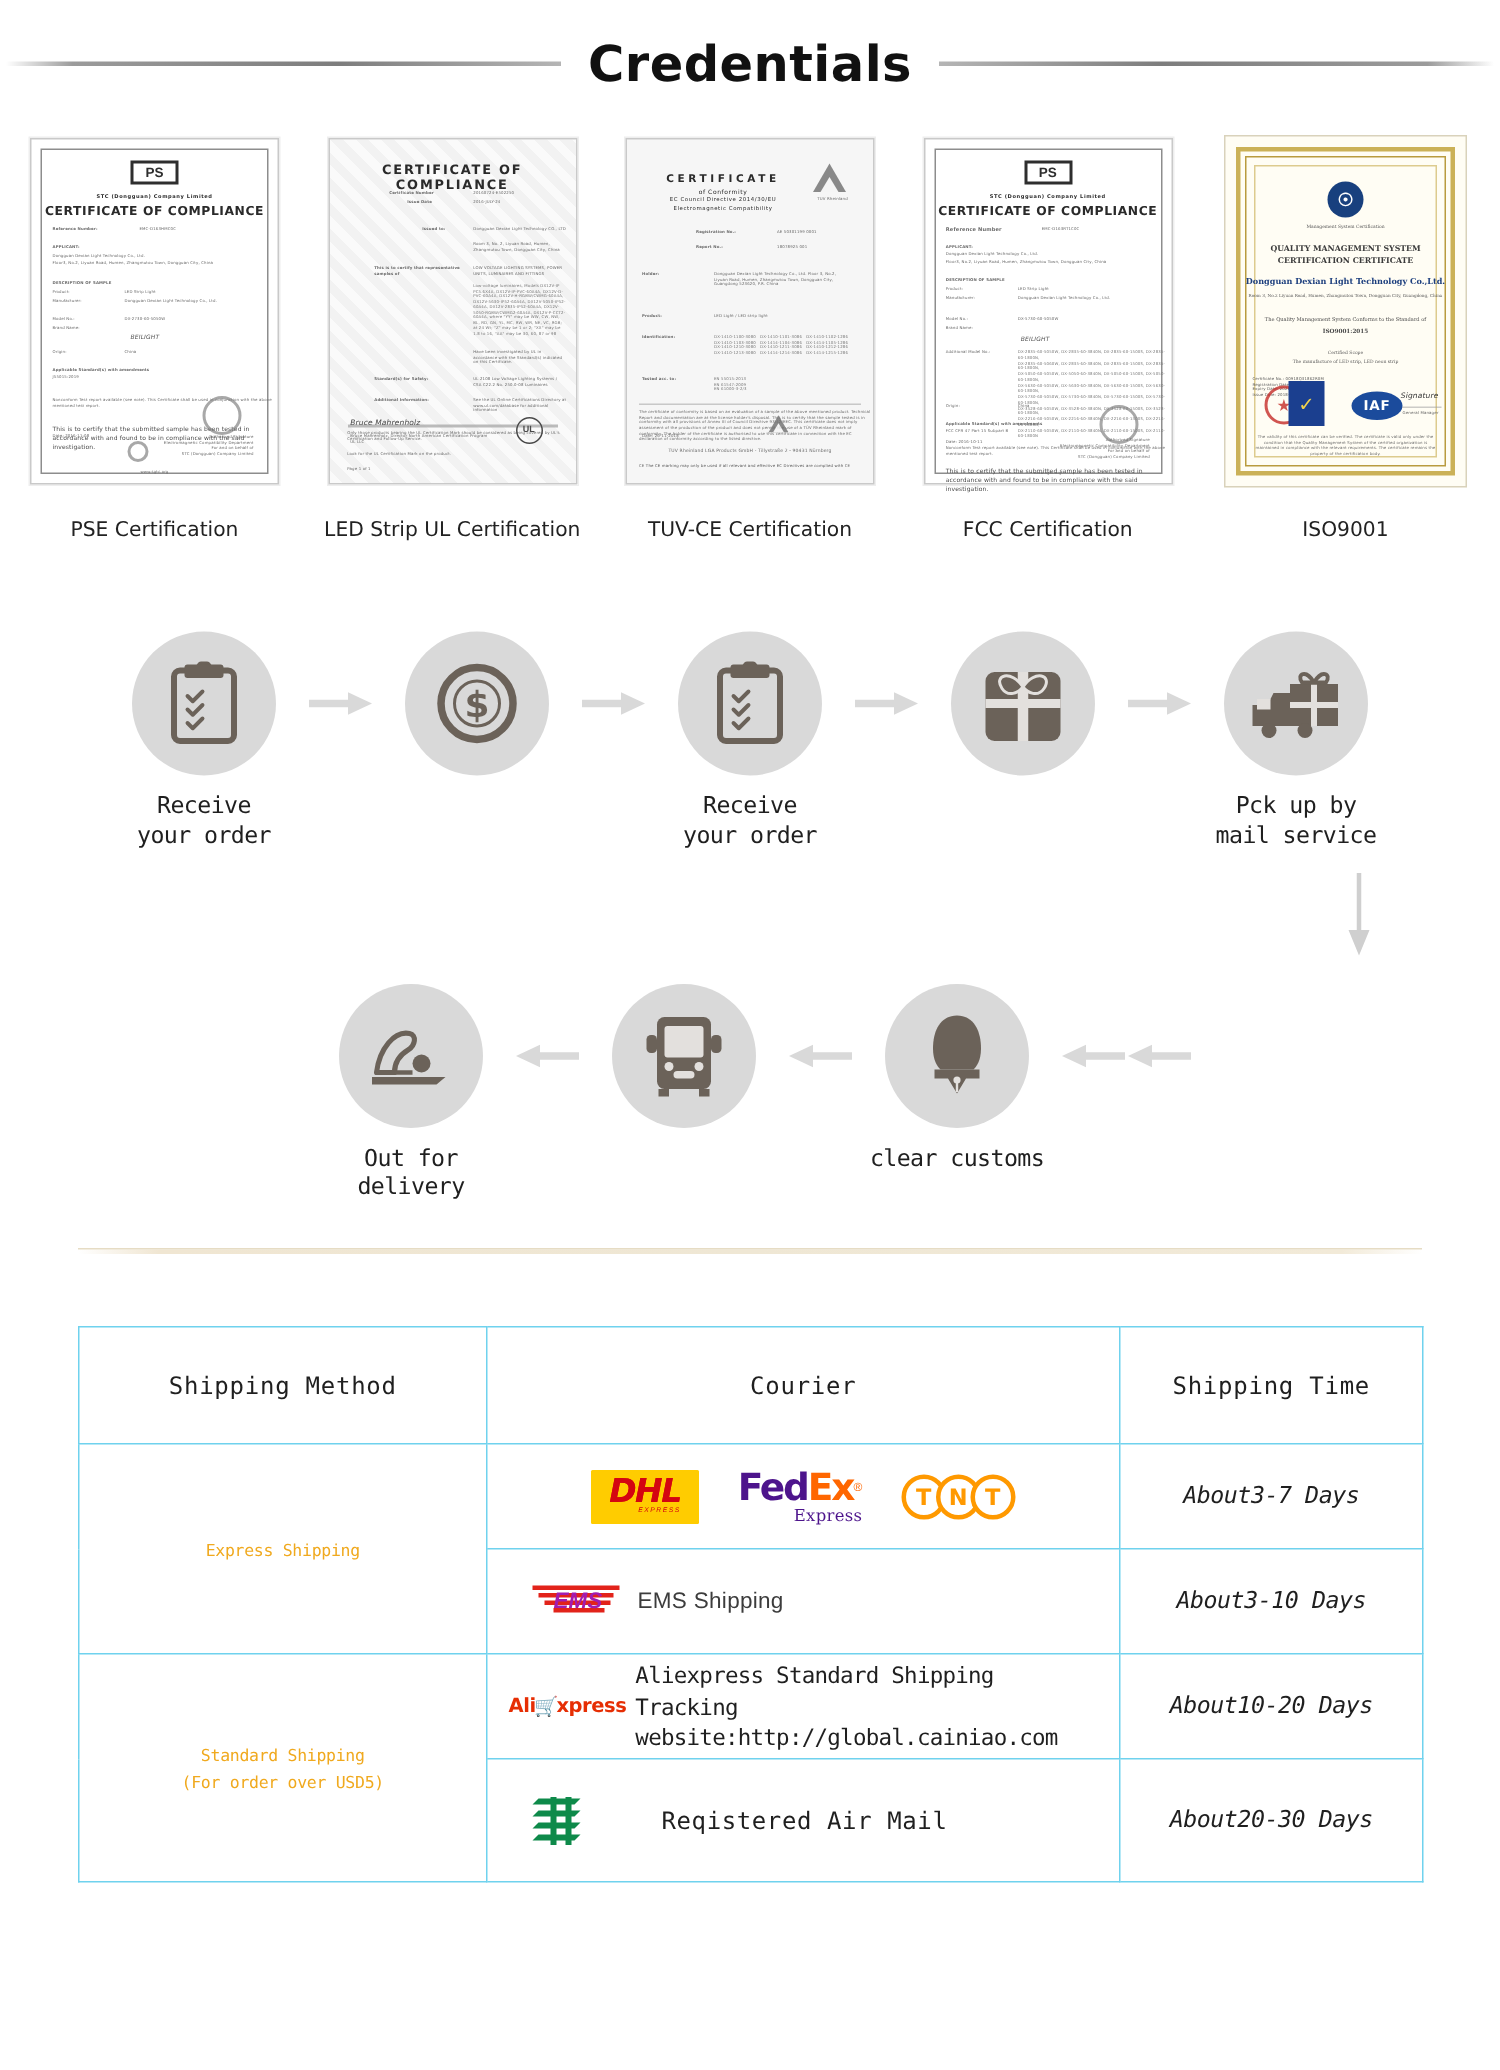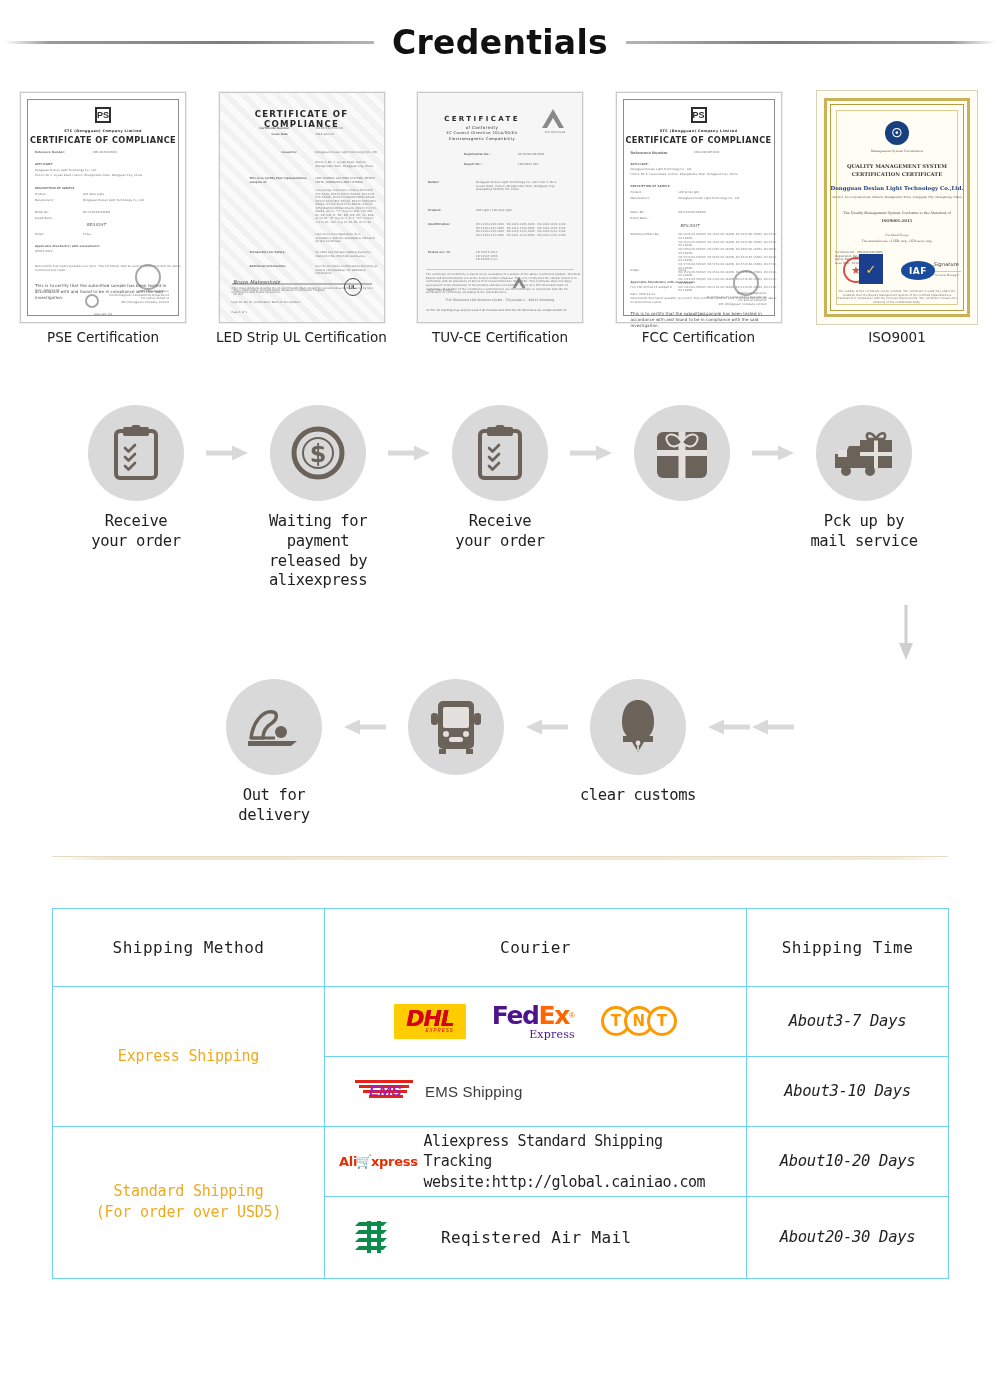--- a/index.html
+++ b/index.html
@@ -45,21 +45,21 @@
   .cert{
     width:182px;
     display:flex; flex-direction:column; align-items:center;
   }
   .cert-thumb{
     width:182px; height:243px;
     background:#fff;
     position:relative; overflow:hidden;
   }
   .cert-caption{
-    font-size:13.5px; color:#222;
+    margin-top:16px; font-size:13.5px; color:#222;
     font-family:"DejaVu Sans", sans-serif;
     white-space:nowrap;
     text-align:center;
   }
 
   
   .paper{
     position:absolute; inset:6px 8px 6px 8px;
     background:#fff;
     border:1px solid #c9c9c9;
@@ -75,21 +75,21 @@
   .ttl{
     position:absolute; left:0; right:0; text-align:center;
     font-weight:bold; color:#2a2a2a; letter-spacing:.4px;
     font-family:"DejaVu Sans", sans-serif;
   }
   .sm{
     position:absolute; font-size:2.6px; color:#6a6a6a; line-height:1.35;
     font-family:"DejaVu Sans", sans-serif; letter-spacing:.1px;
   }
   .psemark{
-    position:absolute; width:16px; height:16px;
+    position:absolute; width:32px; height:16px;
     border:2.5px solid #2e2e2e; left:50%; transform:translateX(-50%);
     display:flex; align-items:center; justify-content:center;
     font-size:9px; font-weight:bold; color:#2e2e2e;
   }
   .stamp{
     position:absolute; width:26px; height:26px; border-radius:50%;
     border:2px solid #7a7a7a; opacity:.65;
   }
   .ul-mark{
     position:absolute; width:18px; height:18px; border-radius:50%;
@@ -198,21 +198,21 @@
   .col-method{ width:272px; }
   .col-courier{ width:422px; }
   .col-time{ width:202px; }
   .th-txt{
     font-family:"DejaVu Sans Mono", monospace;
     font-size:16px; color:#1f1f1f; letter-spacing:.5px;
   }
   .hdr-row td{ height:78px; }
   .method-txt{
     font-family:"DejaVu Sans Mono", monospace;
-    font-size:15px; color:#f0a91e; line-height:1.45;
+    font-size:11px; color:#f0a91e; line-height:1.45;
     letter-spacing:-0.2px; white-space:pre-line;
   }
   .time-txt{
     font-family:"DejaVu Sans Mono", monospace;
     font-size:15.5px; color:#1f1f1f; letter-spacing:-0.3px;font-style:italic;
   }
   .courier-cell{ height:70px; }
   .courier-inner{
     display:flex; align-items:center; justify-content:center;
     gap:26px; height:100%;
@@ -484,22 +484,20 @@
     </div>
 
     <div class="step">
       <div class="bubble">
         <svg width="56" height="56" viewBox="0 0 56 56">
           <circle cx="28" cy="28" r="24" fill="none" stroke="#6b6259" stroke-width="5"></circle>
           <circle cx="28" cy="28" r="15" fill="none" stroke="#6b6259" stroke-width="2"></circle>
           <text x="28" y="37" text-anchor="middle" font-family="DejaVu Sans, sans-serif" font-size="24" font-weight="bold" fill="#6b6259">$</text>
         </svg>
       </div>
-      <div class="step-label">Waiting for payment
-released by alixexpress</div>
     </div>
 
     <div class="arrow">
       <svg width="42" height="16" viewBox="0 0 42 16">
         <rect x="0" y="5.5" width="28" height="5" fill="#d9d9d9"></rect>
         <polygon points="26,0.5 42,8 26,15.5" fill="#d9d9d9"></polygon>
       </svg>
     </div>
 
     <div class="step">

